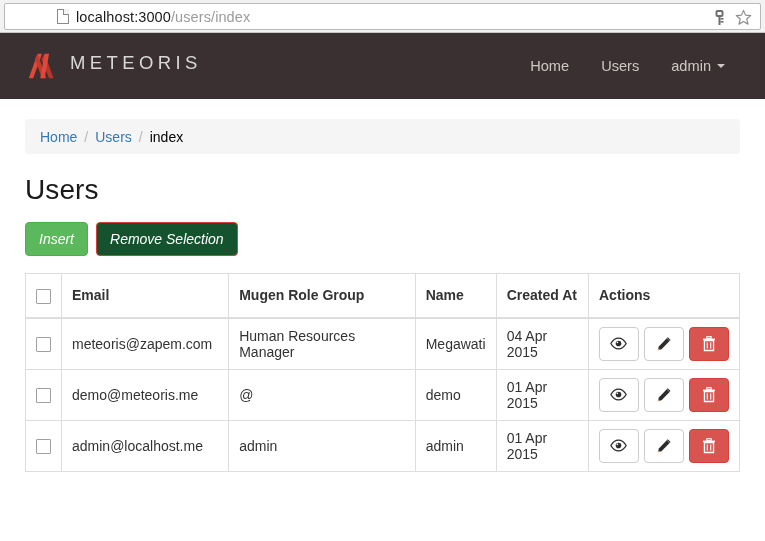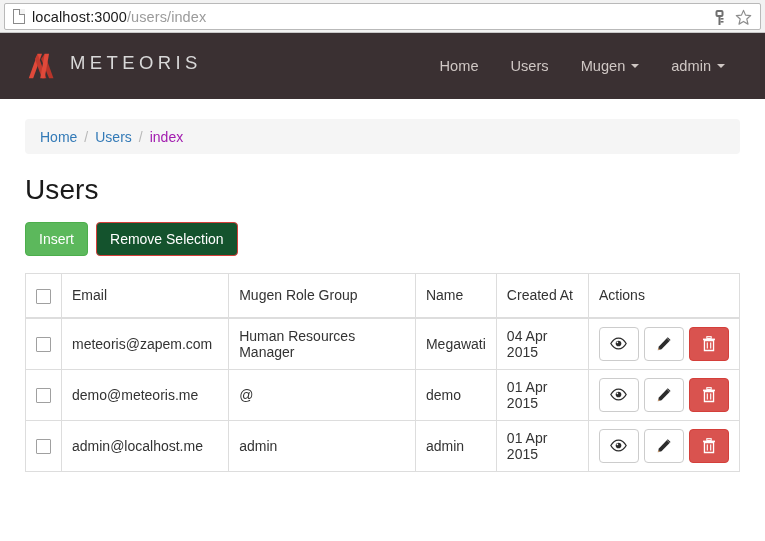--- a/index.html
+++ b/index.html
@@ -17,21 +17,21 @@
     width: 765px; height: 33px;
     background: #f2f2f2;
     border-bottom: 1px solid #c8c8c8;
   }
   .url-box {
     position: absolute; top: 3px; left: 4px;
     width: 757px; height: 27px;
     background: #ffffff;
     border: 1px solid #b9b9b9;
     border-radius: 2px;
-    display: flex; align-items: center;
+    display: flex; align-items: center; padding-left: 44px;
   }
   .page-icon {
     width: 12px; height: 15px;
     margin: 0 7px 0 8px;
     border: 1px solid #8a8a8a;
     background: #fff;
     position: relative;
     flex: 0 0 auto;
   }
   .page-icon:after {
@@ -108,40 +108,41 @@
     margin-top: 20px;
     background: #f5f5f5;
     border-radius: 4px;
     height: 35px;
     padding: 0 15px;
     display: flex; align-items: center;
     font-size: 14px;
   }
   .crumb-link { color: #337ab7; text-decoration: none; }
   .crumb-sep { color: #b9b9b9; margin: 0 7px; }
-  .crumb-active { color: #a21caf; }
+  .crumb-active { color: #000000; }
 
   .page-title {
     margin: 20px 0 0 0;
     font-size: 28px;
     font-weight: 400;
     color: #1a1a1a;
     letter-spacing: 0.1px;
   }
 
   .btn-row { margin-top: 16px; display: flex; gap: 8px; }
   .btn {
     border: 1px solid transparent;
     border-radius: 4px;
     font-size: 14px;
     color: #ffffff;
     padding: 8px 13px;
     line-height: 16px;
     cursor: pointer;
     font-family: "Liberation Sans", sans-serif;
+    font-style: italic;
   }
   .btn-success { background: #5cb85c; border-color: #4cae4c; }
   .btn-danger  { background: #14532d; border-color: #d43f3a; }
 
   .search-row {
     margin-top: 18px;
     display: flex;
     width: 715px;
   }
   .search-input {
@@ -177,21 +178,21 @@
   }
   table.data-table th,
   table.data-table td {
     border: 1px solid #dddddd;
     padding: 8px 10px;
     text-align: left;
     vertical-align: middle;
   }
   table.data-table thead th {
     height: 44px;
-    font-weight: normal;
+    font-weight: bold;
     border-bottom-width: 2px;
   }
   table.data-table tbody td { height: 51px; }
   .col-check { width: 35px; text-align: center; padding: 8px 0; }
   .col-email { width: 168px; }
   .col-role  { width: 200px; }
   .col-name  { width: 80px; }
   .col-date  { width: 95px; }
   .col-actions { width: 135px; padding: 8px 9px; margin-left: 43px; }
 
@@ -256,24 +257,20 @@
     <span class="brand-text">METEORIS</span>
   </a>
   <div class="nav-links">
     <a class="nav-item" href="#">
         <span>Home</span>
       </a>
     <a class="nav-item" href="#">
         <span>Users</span>
       </a>
     <a class="nav-item" href="#">
-        <span>Mugen</span>
-        <i class="caret"></i>
-      </a>
-    <a class="nav-item" href="#">
         <span>admin</span>
         <i class="caret"></i>
       </a>
   </div>
 </div>
 
 <div class="container">
 
   <nav class="breadcrumb">
     <a class="crumb-link" href="#">Home</a>

